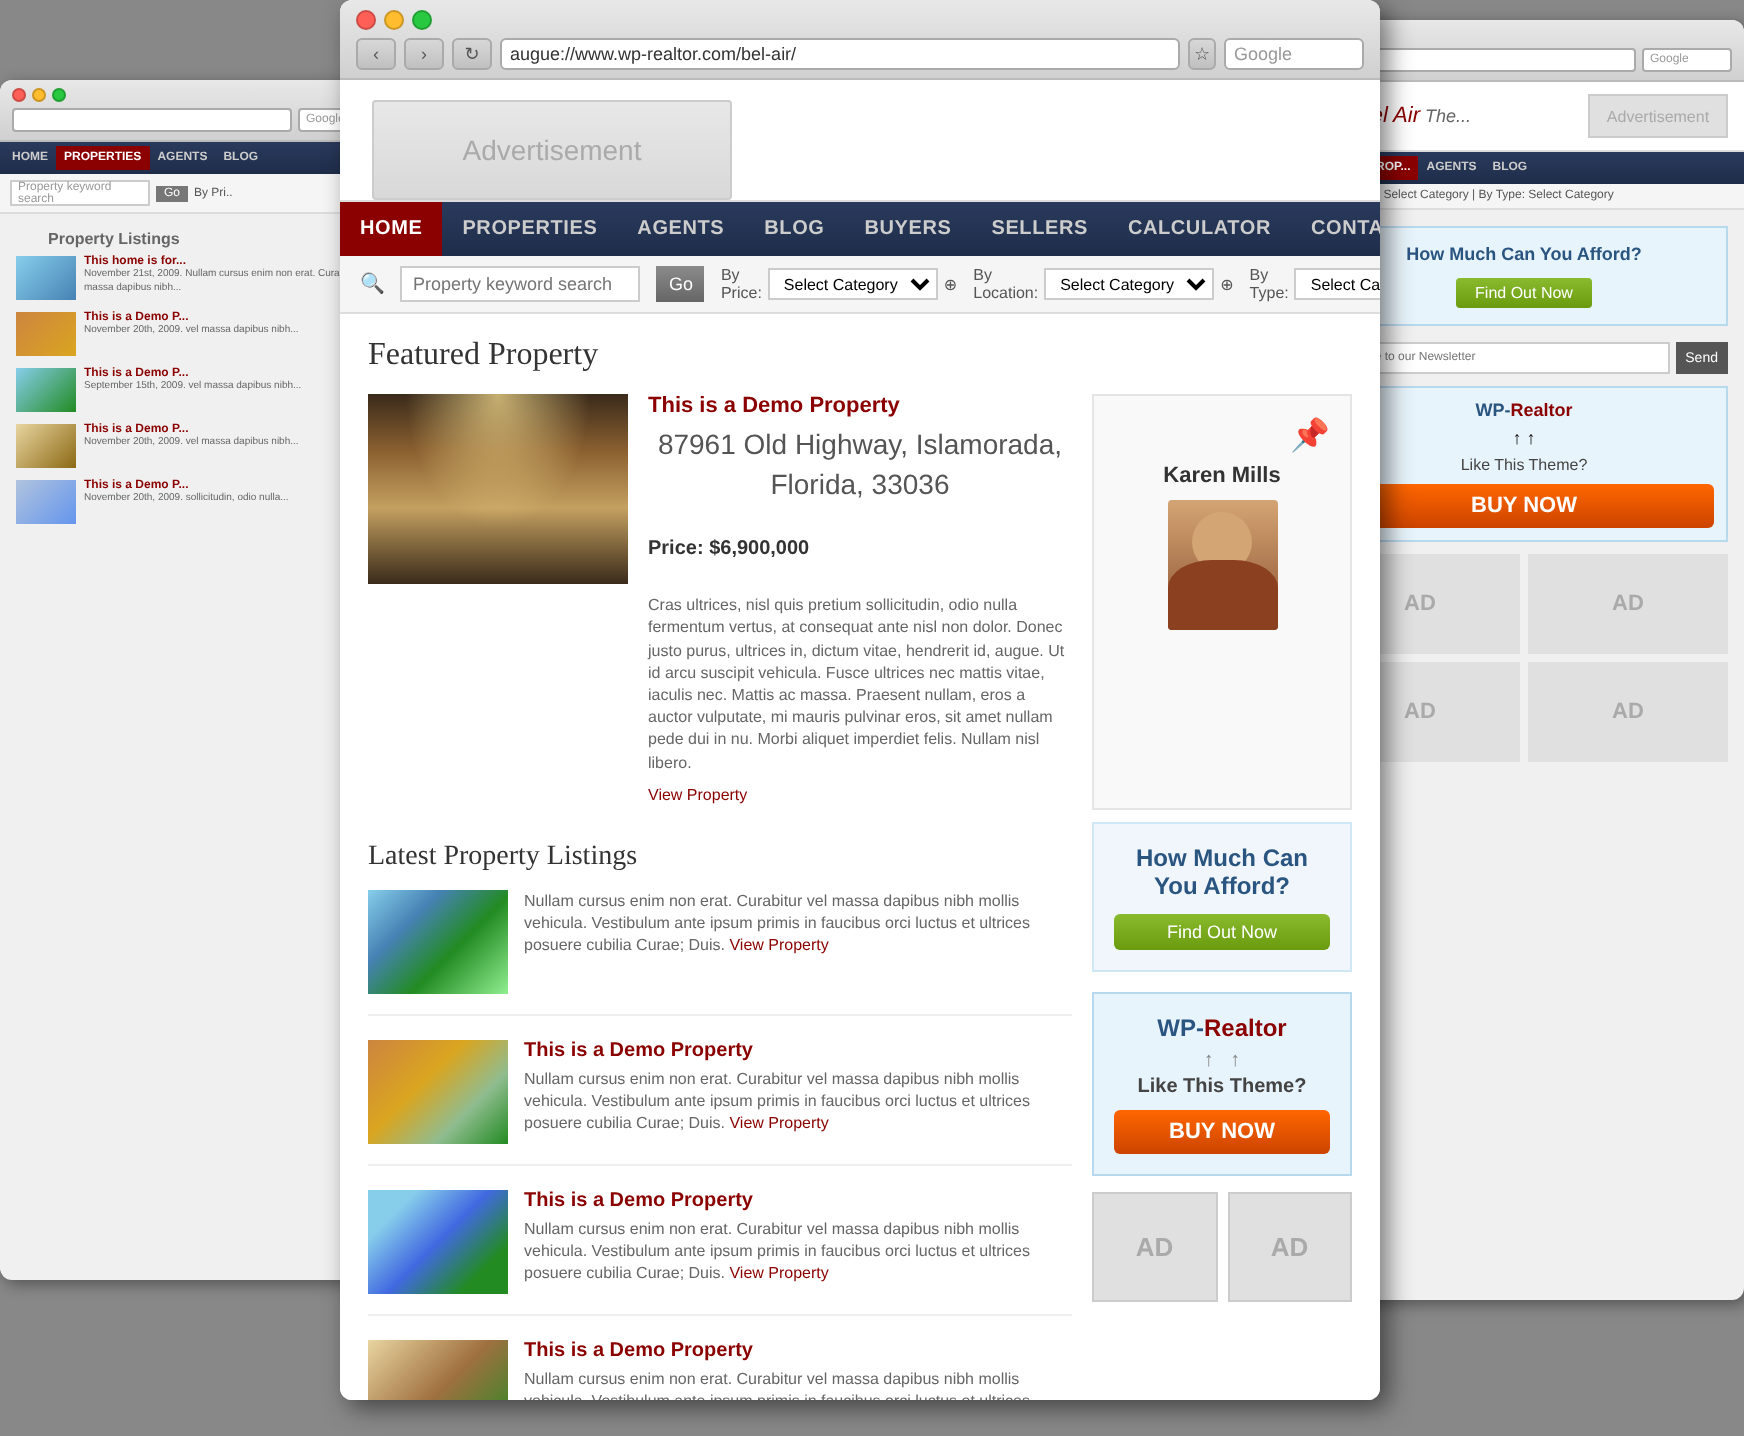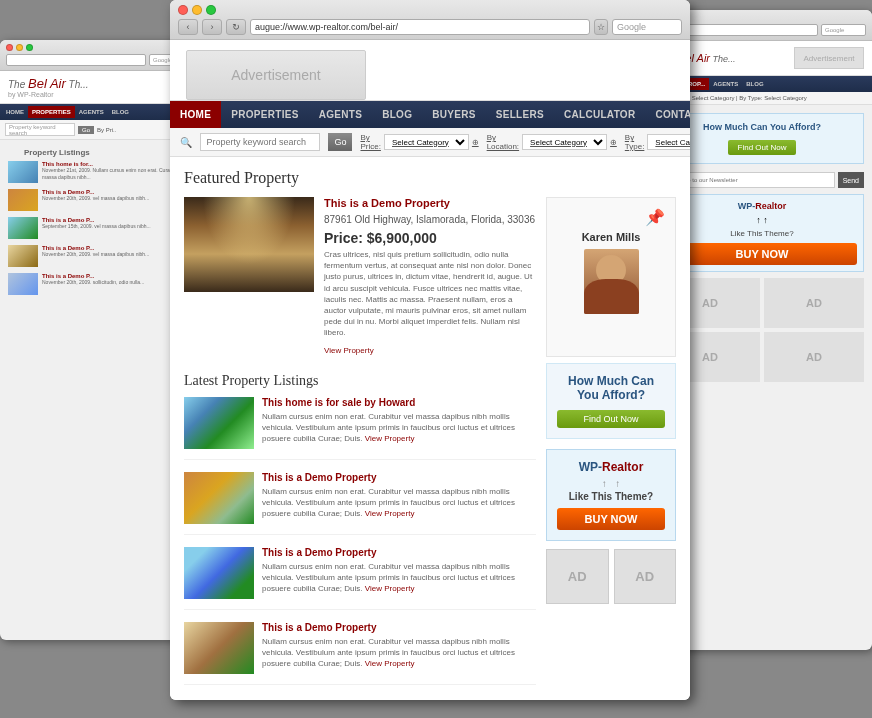--- a/index.html
+++ b/index.html
@@ -198,21 +198,20 @@
       cursor: pointer;
       height: 18px;
     }
 
     .filter-group {
       display: flex;
       align-items: center;
       gap: 3px;
       font-size: 8px;
       color: #555;
-      text-decoration: underline;
     }
 
     .filter-select {
       background: #fff;
       border: 1px solid #ccc;
       padding: 1px 3px;
       font-size: 8px;
       height: 16px;
     }
 
@@ -257,30 +256,31 @@
     .featured-title {
       color: #8b0000;
       font-size: 11px;
       font-weight: bold;
       text-decoration: none;
       display: block;
       margin-bottom: 4px;
     }
 
     .featured-address {
-      font-size: 10px;
+      font-size: 14px;
       color: #555;
       line-height: 1.4;
+      text-align: center;
     }
 
     .featured-price {
-      font-size: 14px;
+      font-size: 10px;
       color: #333;
       font-weight: bold;
-      margin: 3px 0;
+      margin: 17px 0;
     }
 
     .featured-desc {
       font-size: 8px;
       color: #666;
       line-height: 1.4;
     }
 
     .view-link {
       color: #8b0000;
@@ -630,24 +630,20 @@
       <div class="browser-btn-small btn-red"></div>
       <div class="browser-btn-small btn-yellow"></div>
       <div class="browser-btn-small btn-green"></div>
     </div>
     <div class="browser-toolbar-small">
       <div class="browser-address-small"></div>
       <div class="browser-search-small">Google</div>
     </div>
   </div>
 
-  <div class="back-site-header">
-    <div style="font-size:10px; color:#666; font-style:italic;">The <em style="color:#8b0000; font-size:13px;">Bel Air</em> Th...</div>
-    <div style="font-size:7px; color:#999;">by WP-Realtor</div>
-  </div>
 
   <div class="back-nav">
     <div class="back-nav-item">HOME</div>
     <div class="back-nav-item active">PROPERTIES</div>
     <div class="back-nav-item">AGENTS</div>
     <div class="back-nav-item">BLOG</div>
   </div>
 
   <div style="background:#f5f5f5; padding:3px 5px; border-bottom:1px solid #ddd;">
     <div style="display:flex; align-items:center; gap:3px;">
@@ -863,21 +859,20 @@
     </div>
 
     <div style="display:flex; gap:10px; margin-top:6px;">
 
       <div style="flex:1;">
         <h3 class="latest-title">Latest Property Listings</h3>
 
         <div class="listing-item">
           <div class="listing-img listing-img-1"></div>
           <div class="listing-details">
-            <a class="listing-title">This home is for sale by Howard</a>
             <div class="listing-desc">
               <span>Nullam cursus enim non erat. Curabitur vel massa dapibus nibh mollis vehicula. Vestibulum ante ipsum primis in faucibus orci luctus et ultrices posuere cubilia Curae; Duis.</span>
               <a class="view-link">View Property</a>
             </div>
           </div>
         </div>
 
         <div class="listing-item">
           <div class="listing-img listing-img-2"></div>
           <div class="listing-details">

